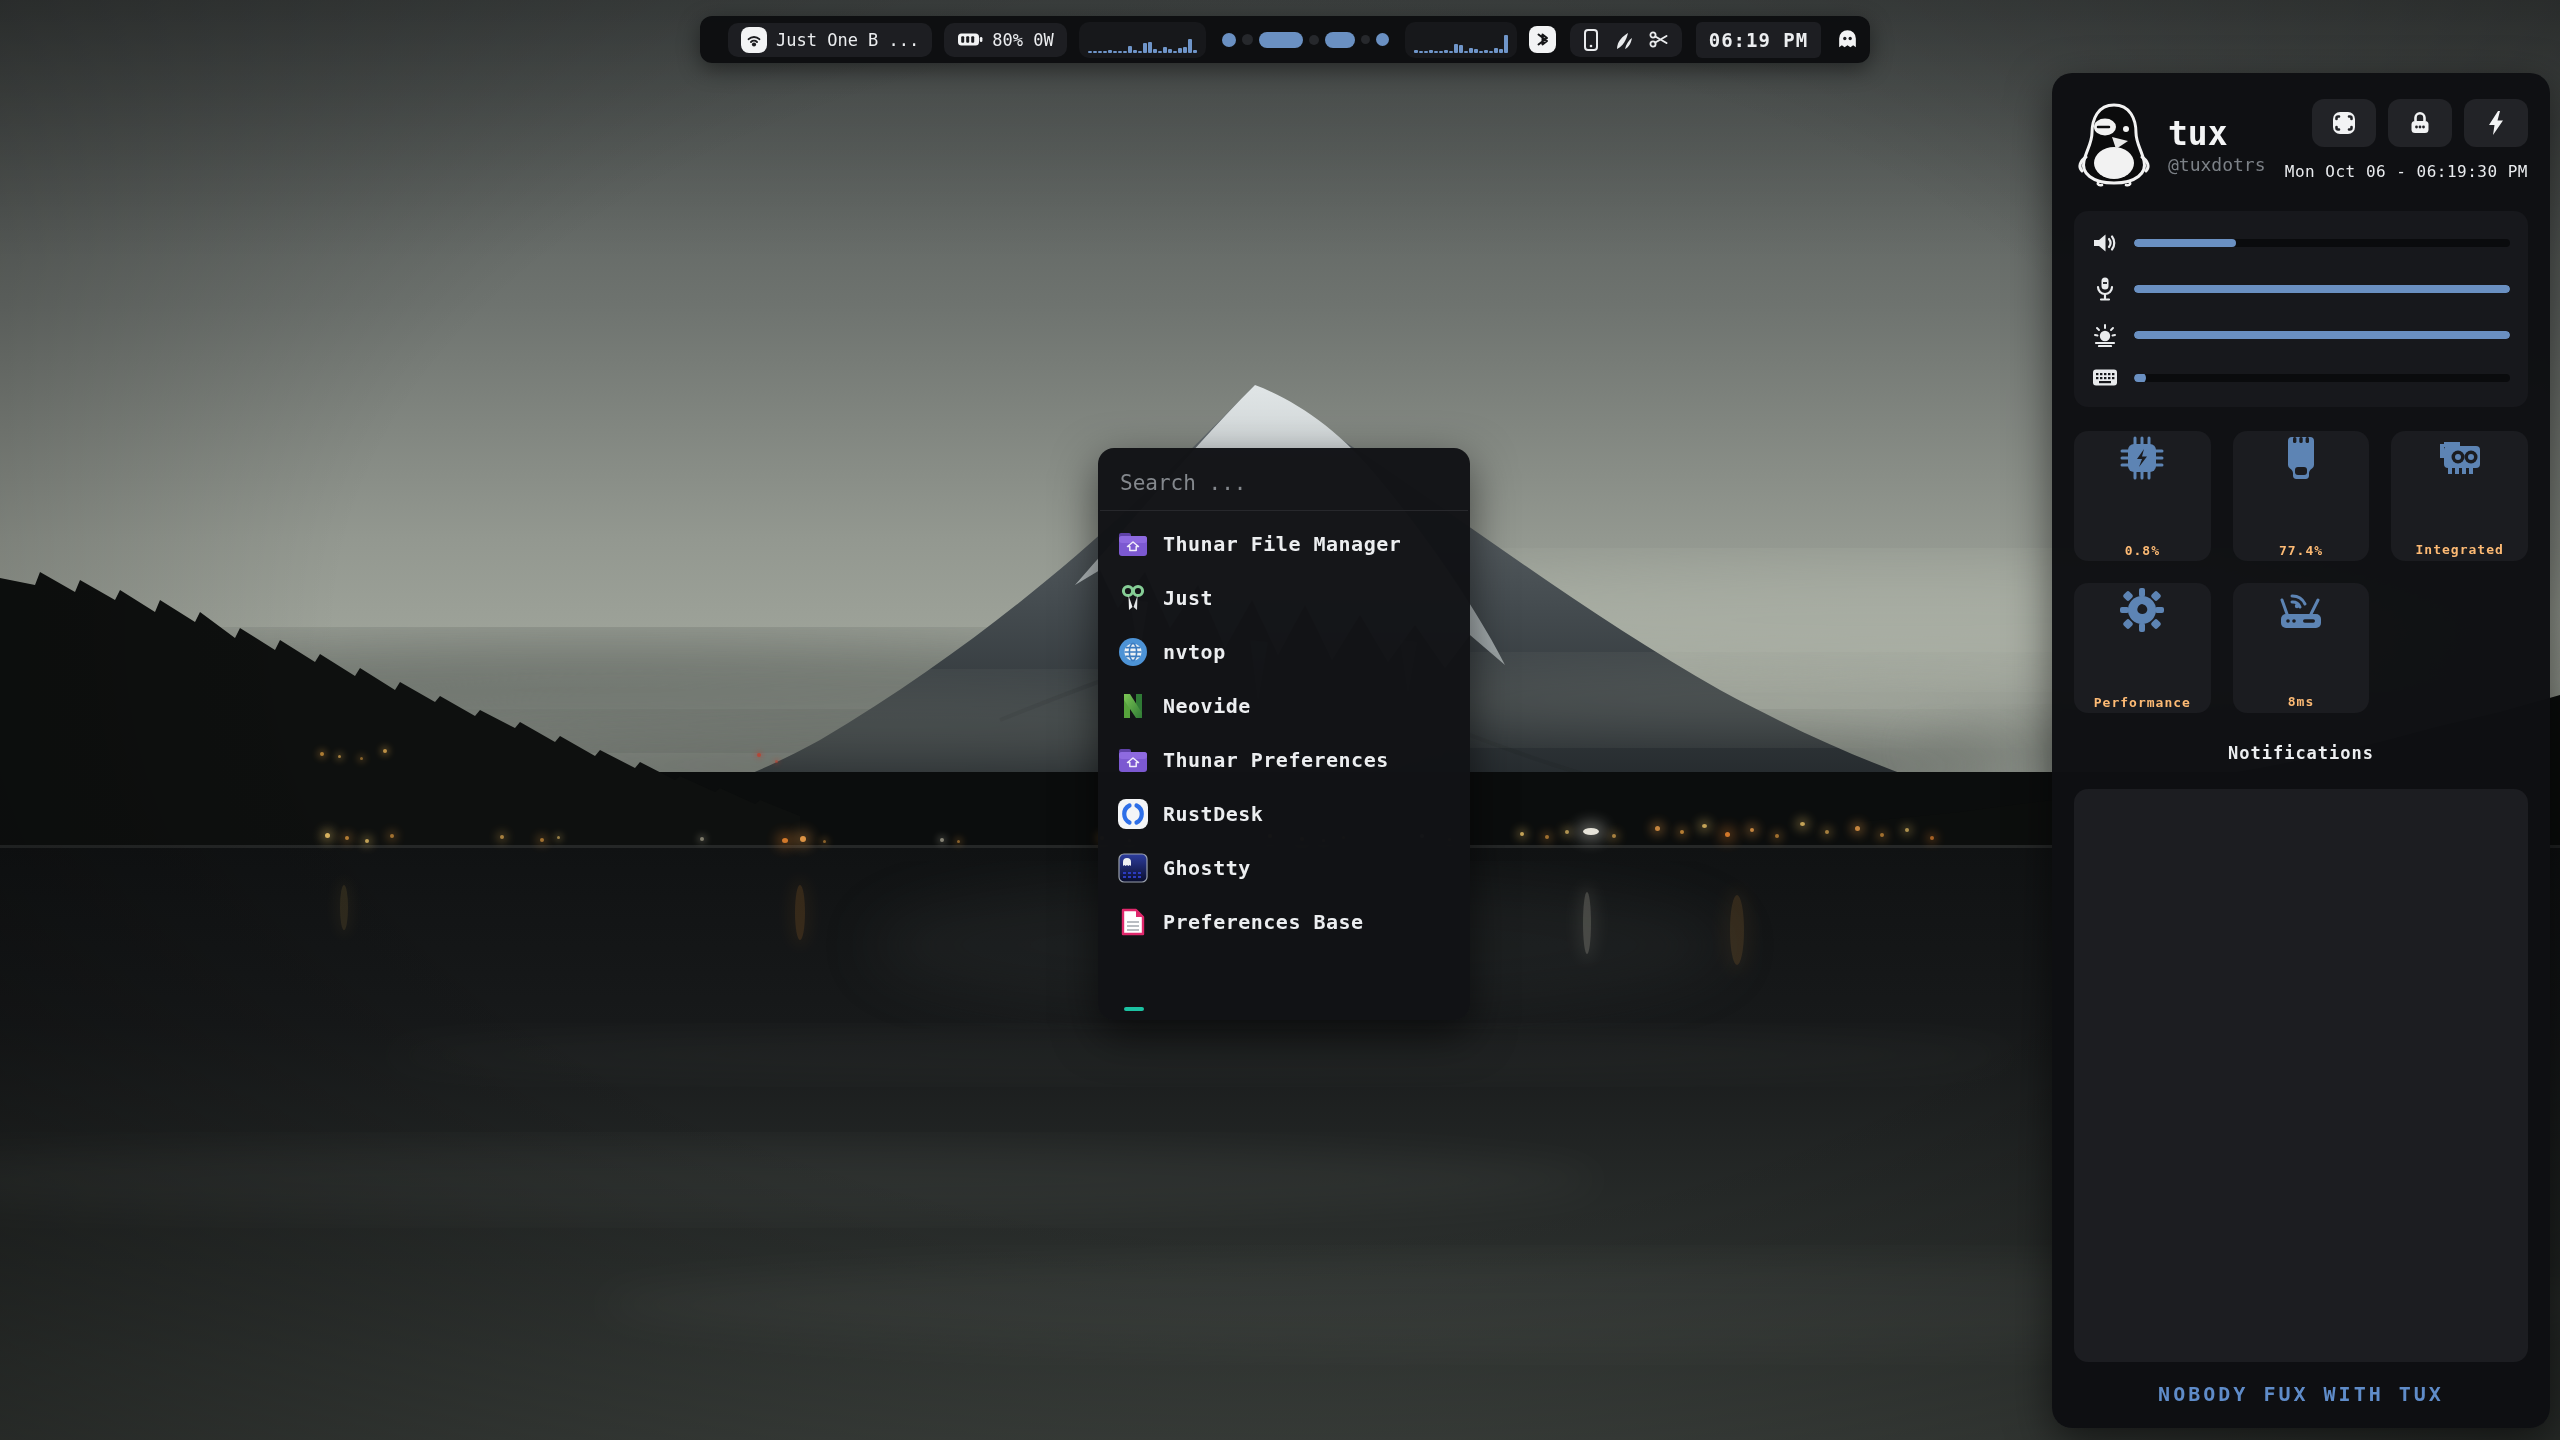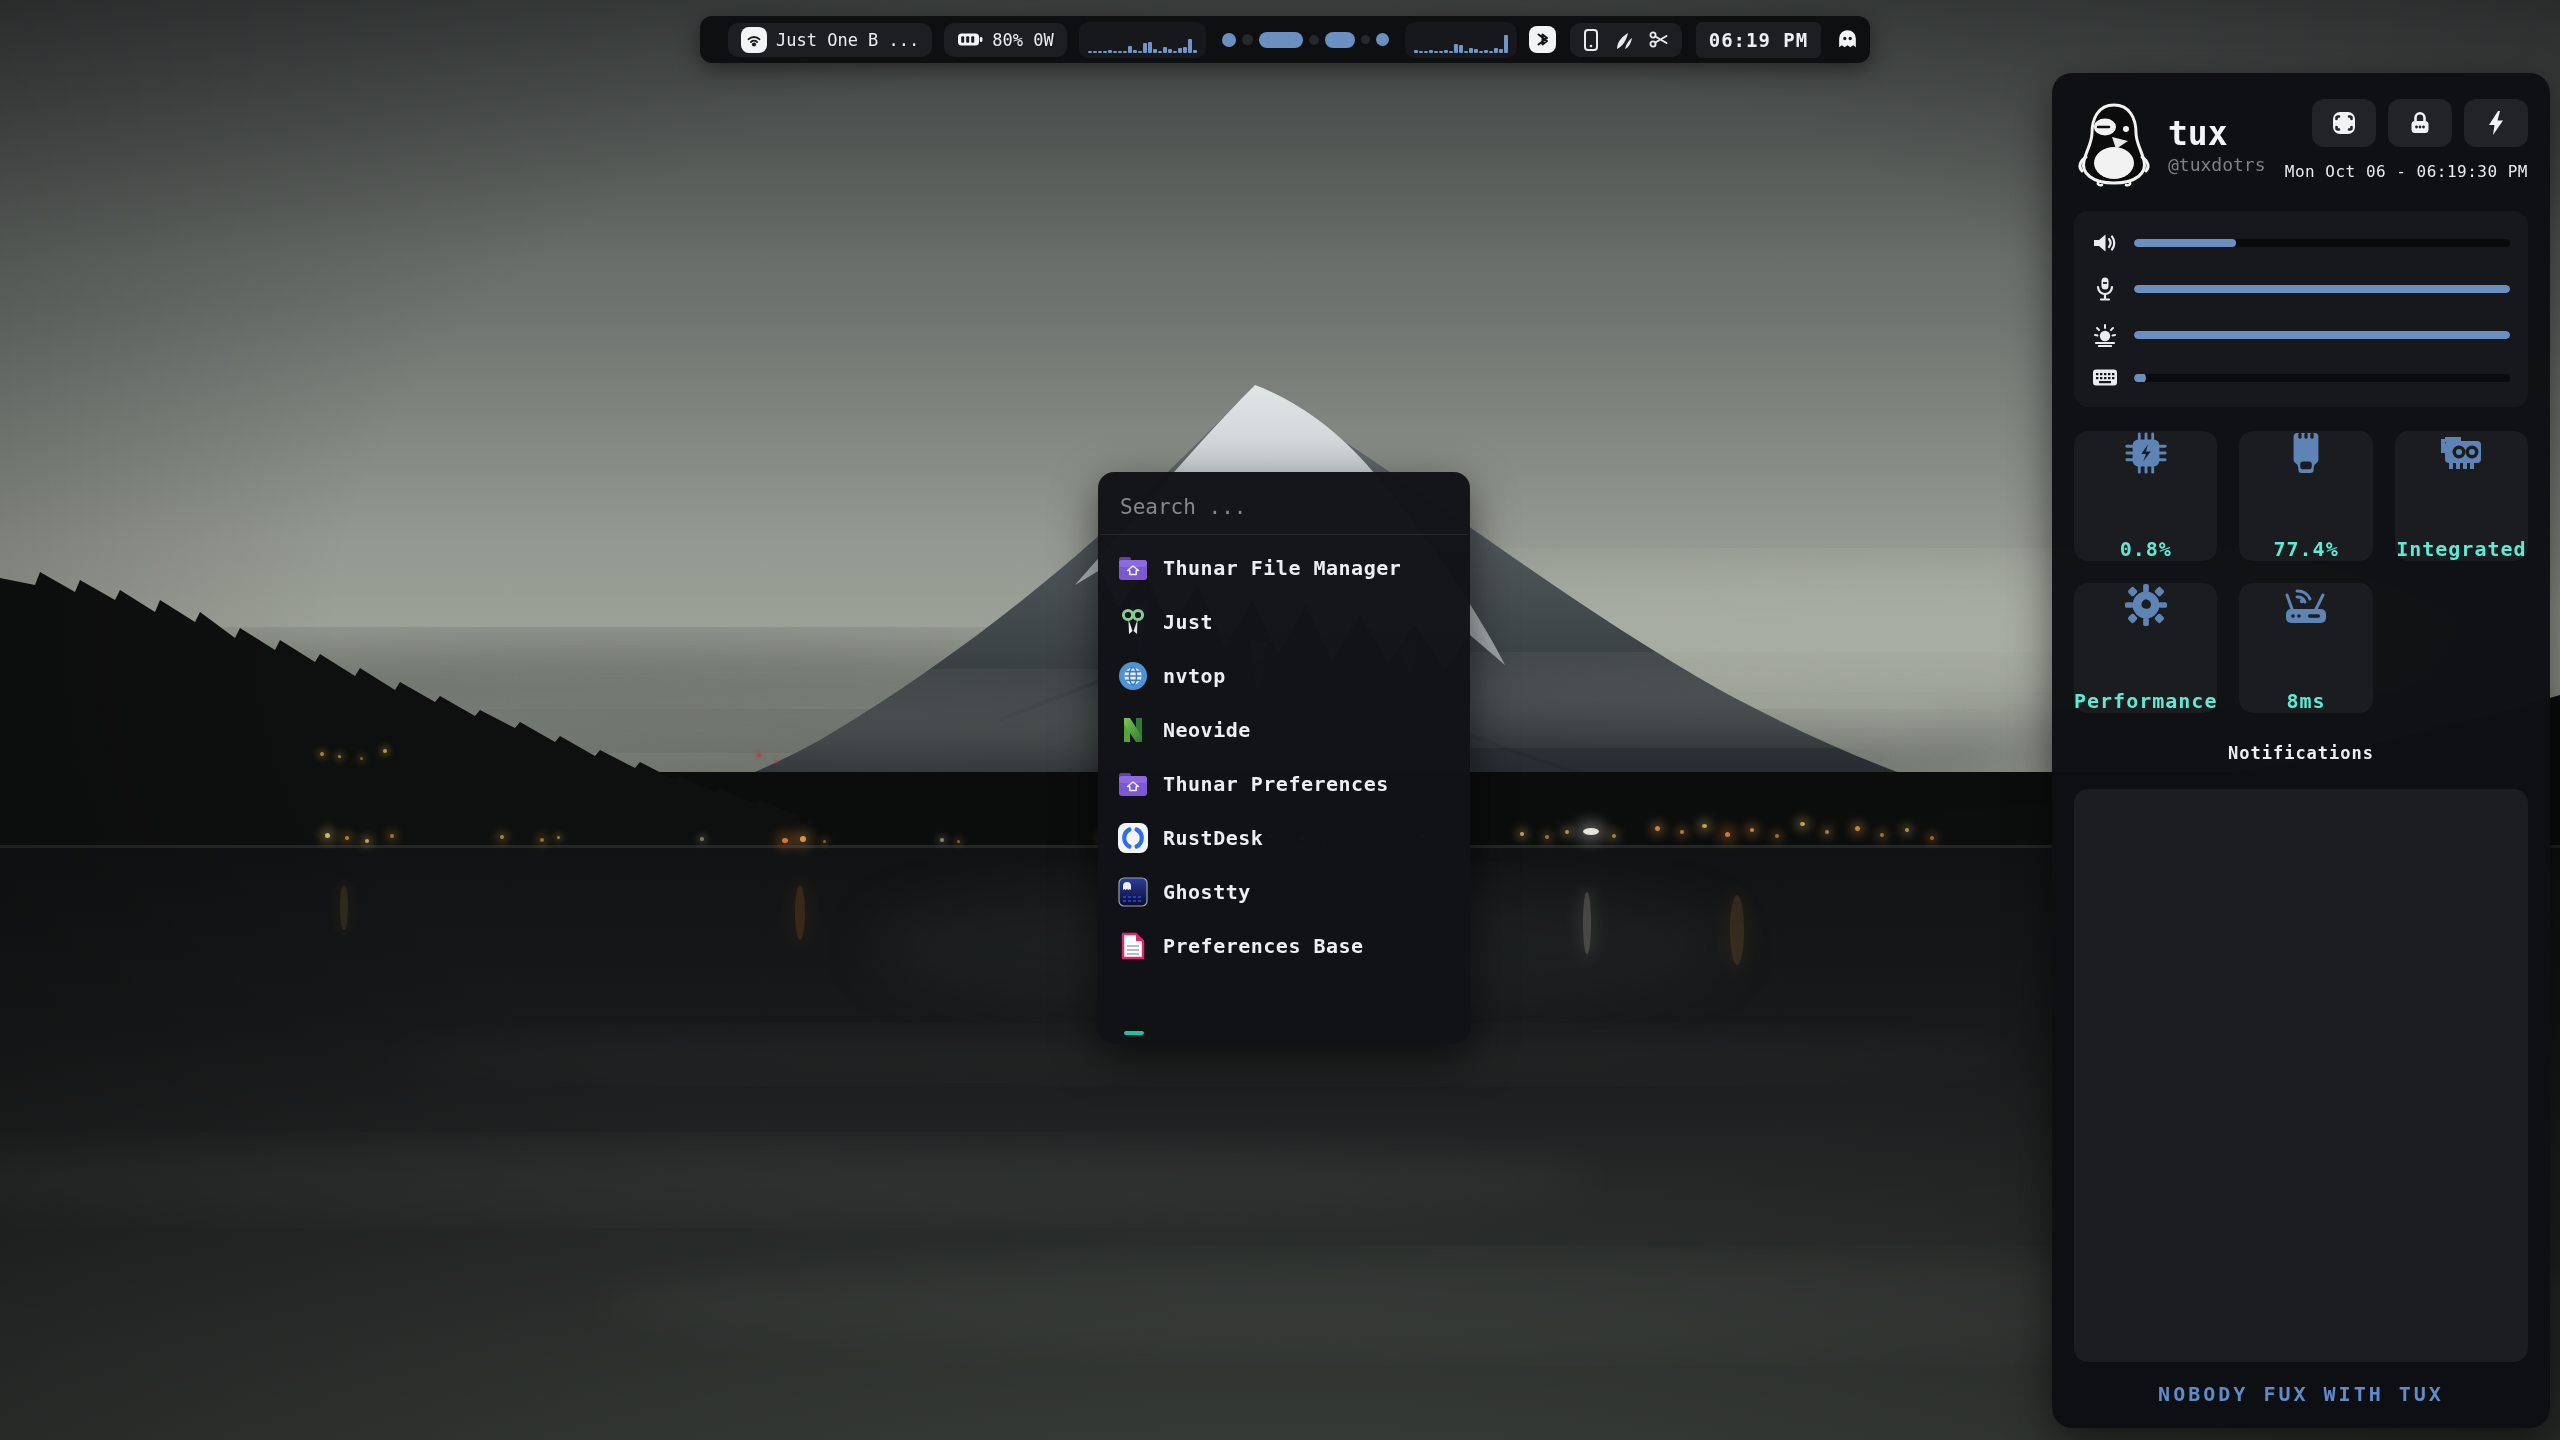--- a/index.html
+++ b/index.html
@@ -21,21 +21,21 @@
     padding:0 13px;gap:9px;font-size:17px;color:#eceef0;white-space:nowrap;}
   .graph{background:#17181b;border-radius:10px;height:36px;display:flex;align-items:flex-end;
     padding:5px 9px;gap:1px;}
   .gbar{width:4px;background:#6f95c9;border-radius:1px;}
   .workspaces{display:flex;align-items:center;gap:6px;padding:0 4px;}
   .ws{border-radius:999px;}
   .clockpill{font-size:19px;font-weight:bold;letter-spacing:1px;height:36px;border-radius:6px;}
   .right-cluster{margin-left:auto;display:flex;align-items:center;gap:14px;}
 
   
-  .launcher{position:absolute;left:1098px;top:472px;width:372px;height:572px;
+  .launcher{position:absolute;left:1098px;top:448px;width:372px;height:572px;
     background:rgba(17,18,21,.98);border-radius:16px;box-shadow:0 14px 44px rgba(0,0,0,.55);
     padding:10px 0 8px;}
   .search-row{height:50px;display:flex;align-items:center;padding:0 20px;}
   .search-row input{background:transparent;border:none;outline:none;width:100%;
     font-family:inherit;font-size:21px;color:#d8dbde;}
   .search-row input::placeholder{color:#84888d;}
   .l-sep{height:1px;background:#27282c;margin:2px 2px 0;}
   .app-list{padding:6px 16px 0;}
   .app-row{height:54px;display:flex;align-items:center;gap:15px;cursor:pointer;border-radius:10px;padding:0 4px;}
   .app-row .aname{font-size:20px;font-weight:bold;color:#eceef0;letter-spacing:.5px;}
@@ -58,21 +58,21 @@
 
   .slider-card{margin-top:24px;background:#17181c;border-radius:14px;padding:20px 18px;display:flex;flex-direction:column;gap:21px;}
   .srow{display:flex;align-items:center;gap:16px;}
   .sicon{width:26px;display:flex;justify-content:center;}
   .strack{flex:1;height:8px;background:#0a0b0d;border-radius:4px;overflow:hidden;position:relative;cursor:pointer;}
   .sfill{height:100%;background:#6a90c2;border-radius:4px;min-width:10px;}
 
   .stats{margin-top:24px;display:grid;grid-template-columns:repeat(3,1fr);gap:22px;}
   .stat-card{height:130px;background:#1b1c20;border-radius:14px;display:flex;flex-direction:column;
     align-items:center;justify-content:center;gap:14px;cursor:pointer;}
-  .stat-val{font-size:20px;font-weight:bold;color:#5eead4;letter-spacing:1px;margin-top:48px;}
+  .stat-val{font-size:13px;font-weight:bold;color:#fdba74;letter-spacing:1px;margin-top:48px;}
 
   .notif-title{margin-top:30px;text-align:center;font-size:17px;font-weight:bold;color:#eceef0;letter-spacing:1px;}
   .notif-panel{margin-top:26px;flex:1;background:#1c1d21;border-radius:14px;}
   .sb-footer{margin-top:20px;text-align:center;font-size:20px;font-weight:bold;color:#5f8cc9;letter-spacing:3px;}
 </style>
 </head>
 <body>
 
 <div class="screen">
 

